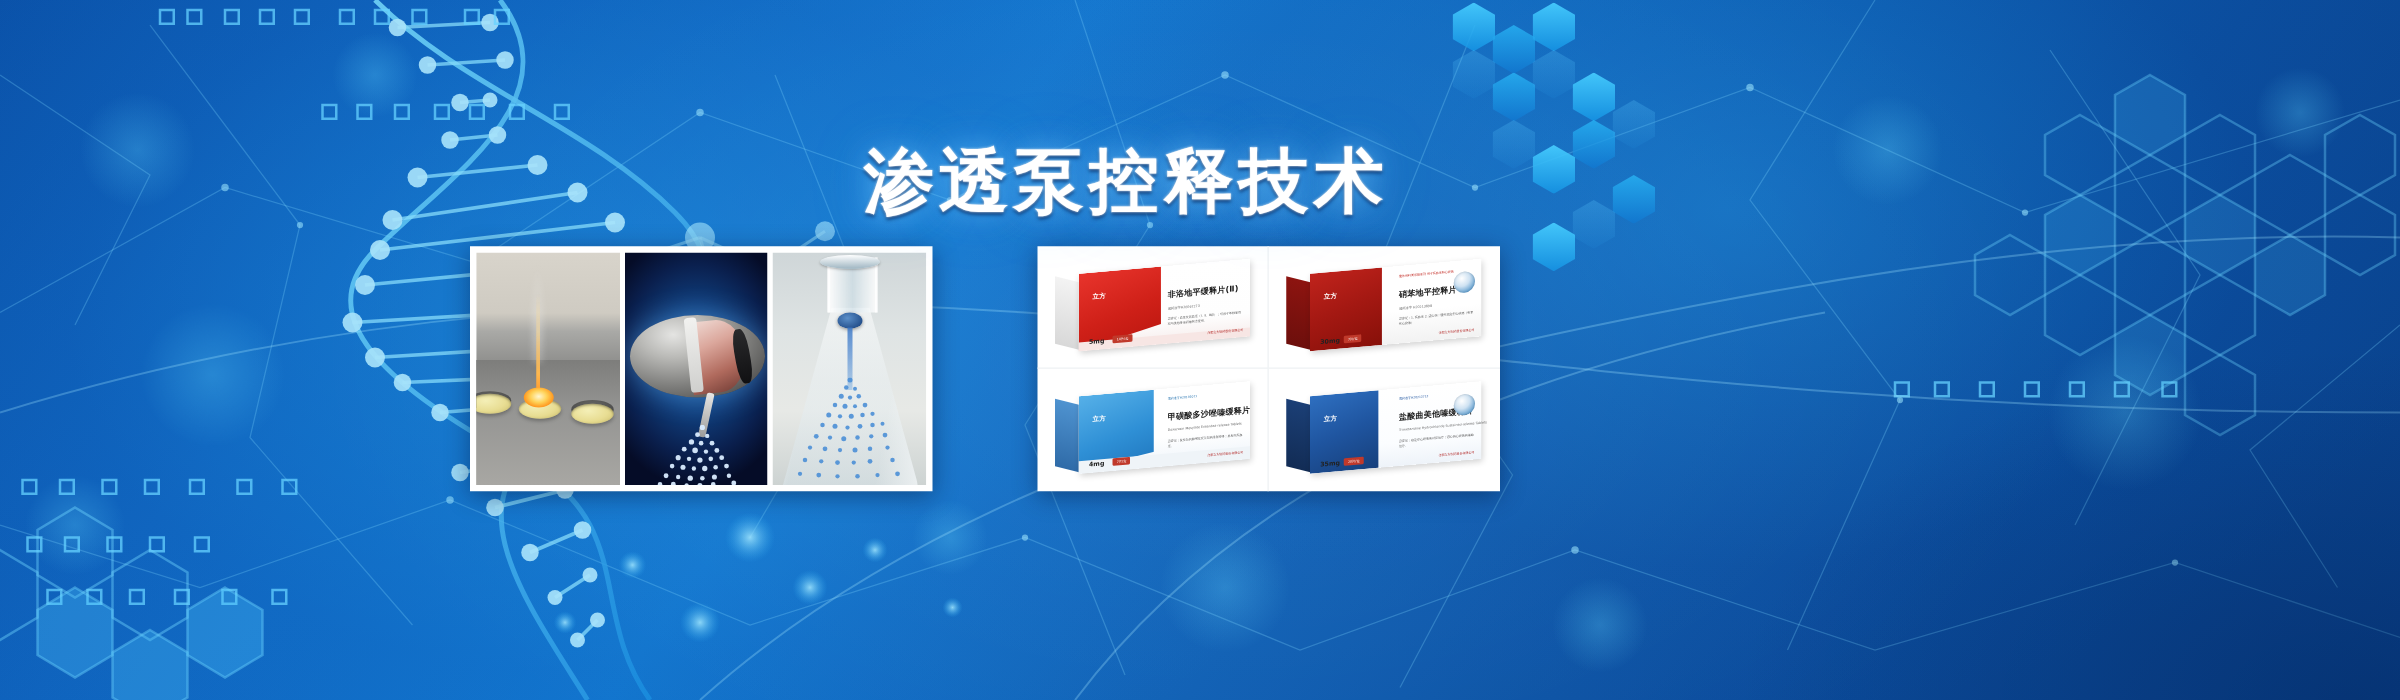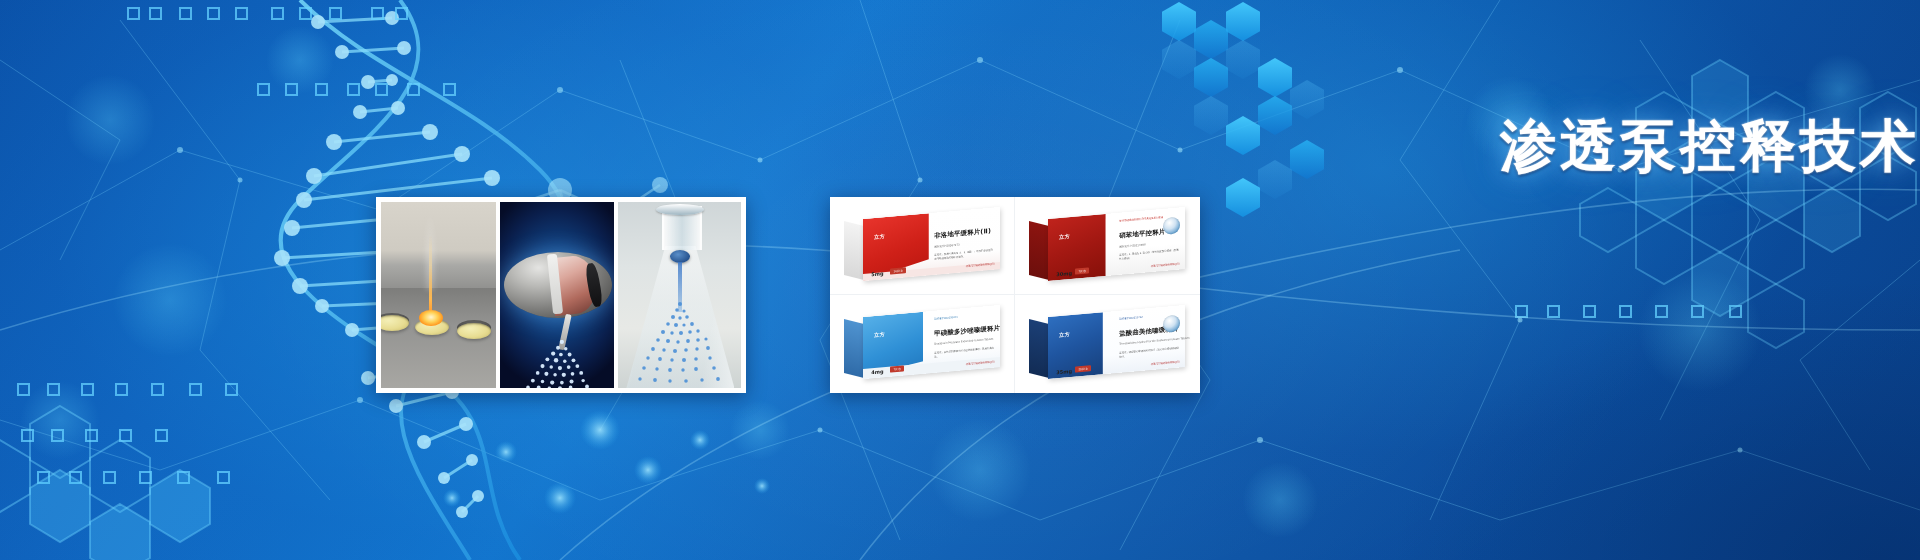--- a/index.html
+++ b/index.html
@@ -17,21 +17,21 @@
     content:""; position:absolute; inset:0; pointer-events:none;
     background:radial-gradient(ellipse 1200px 700px at 50% 50%, rgba(255,255,255,.06) 0%, rgba(0,0,0,0) 60%),
                radial-gradient(ellipse 700px 400px at 98% 100%, rgba(0,30,80,.35) 0%, rgba(0,0,0,0) 70%);
   }
 
   
   svg.deco{position:absolute;inset:0;width:1920px;height:560px;}
 
   
   #title-wrap{
-    position:absolute; left:0; top:78px; width:1920px; text-align:right; z-index:60;
+    position:absolute; left:0; top:78px; width:1920px; text-align:center; z-index:60;
   }
   #banner-title{
     display:inline-block;
     font-family:"DejaVu Sans","Liberation Sans",sans-serif;
     font-size:56px; font-weight:bold; color:#ffffff;
     letter-spacing:4px; line-height:1.08;
     text-shadow:
        0 0 2px rgba(255,255,255,.95),
        0 2px 3px rgba(8,50,110,.85),
        0 0 22px rgba(120,205,255,.65),

